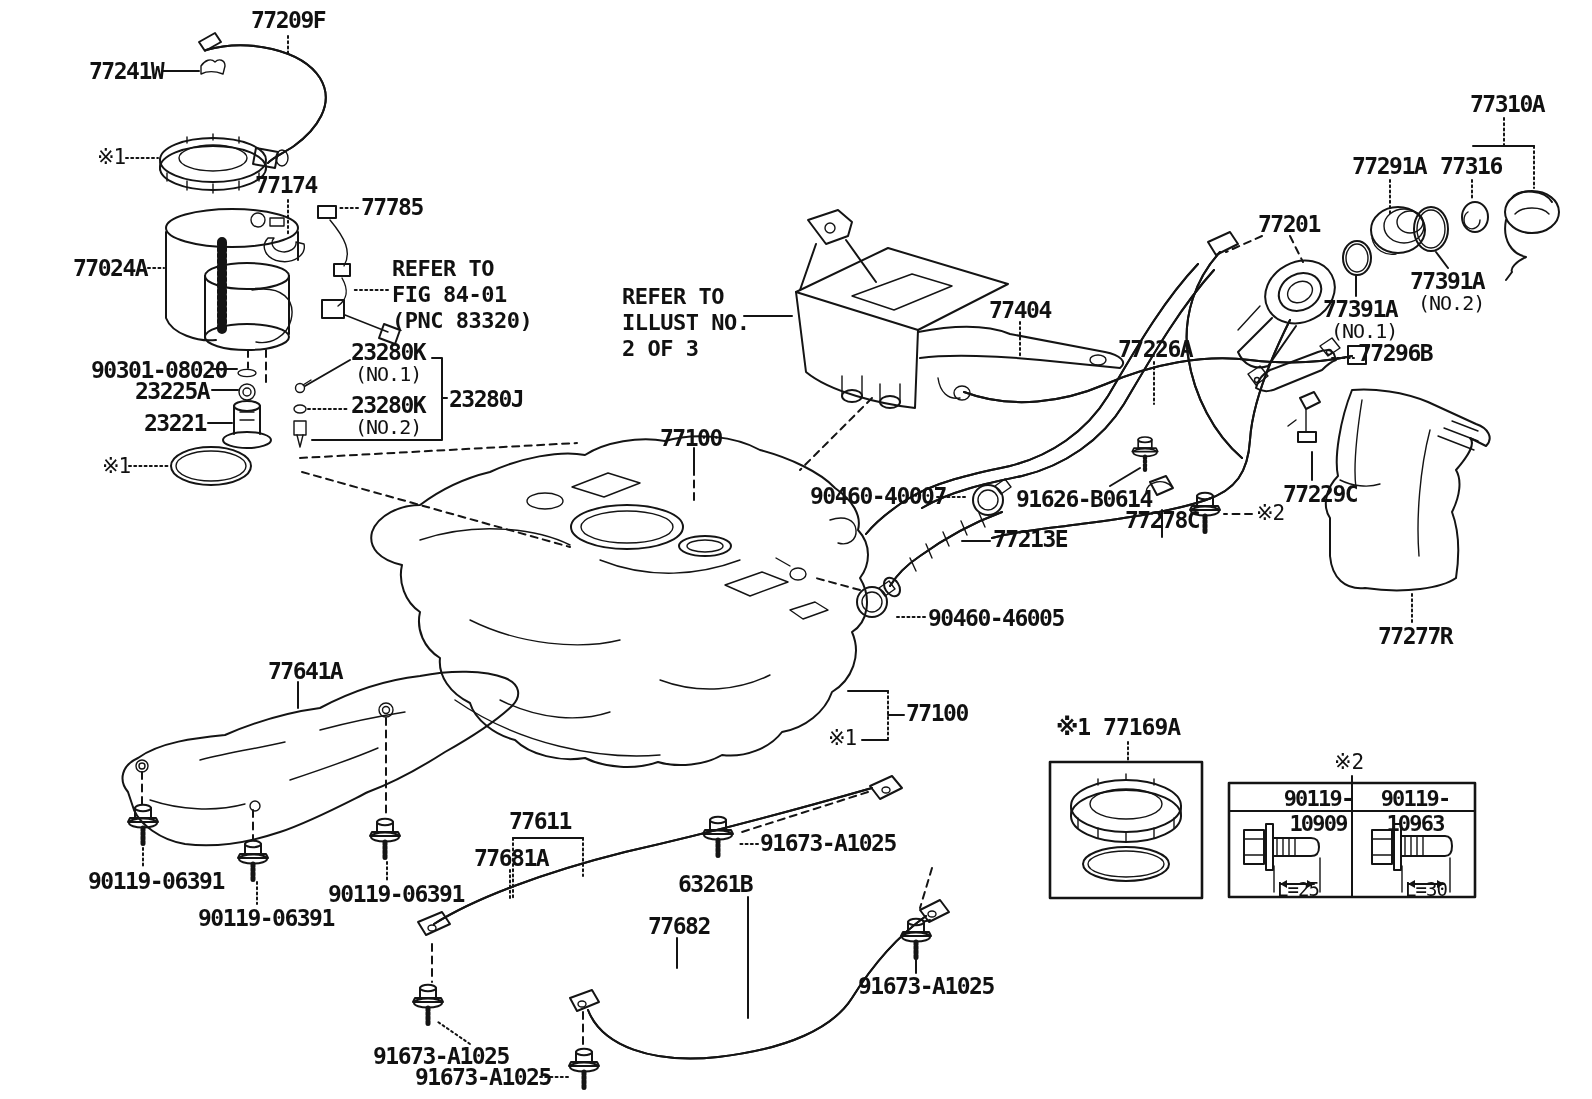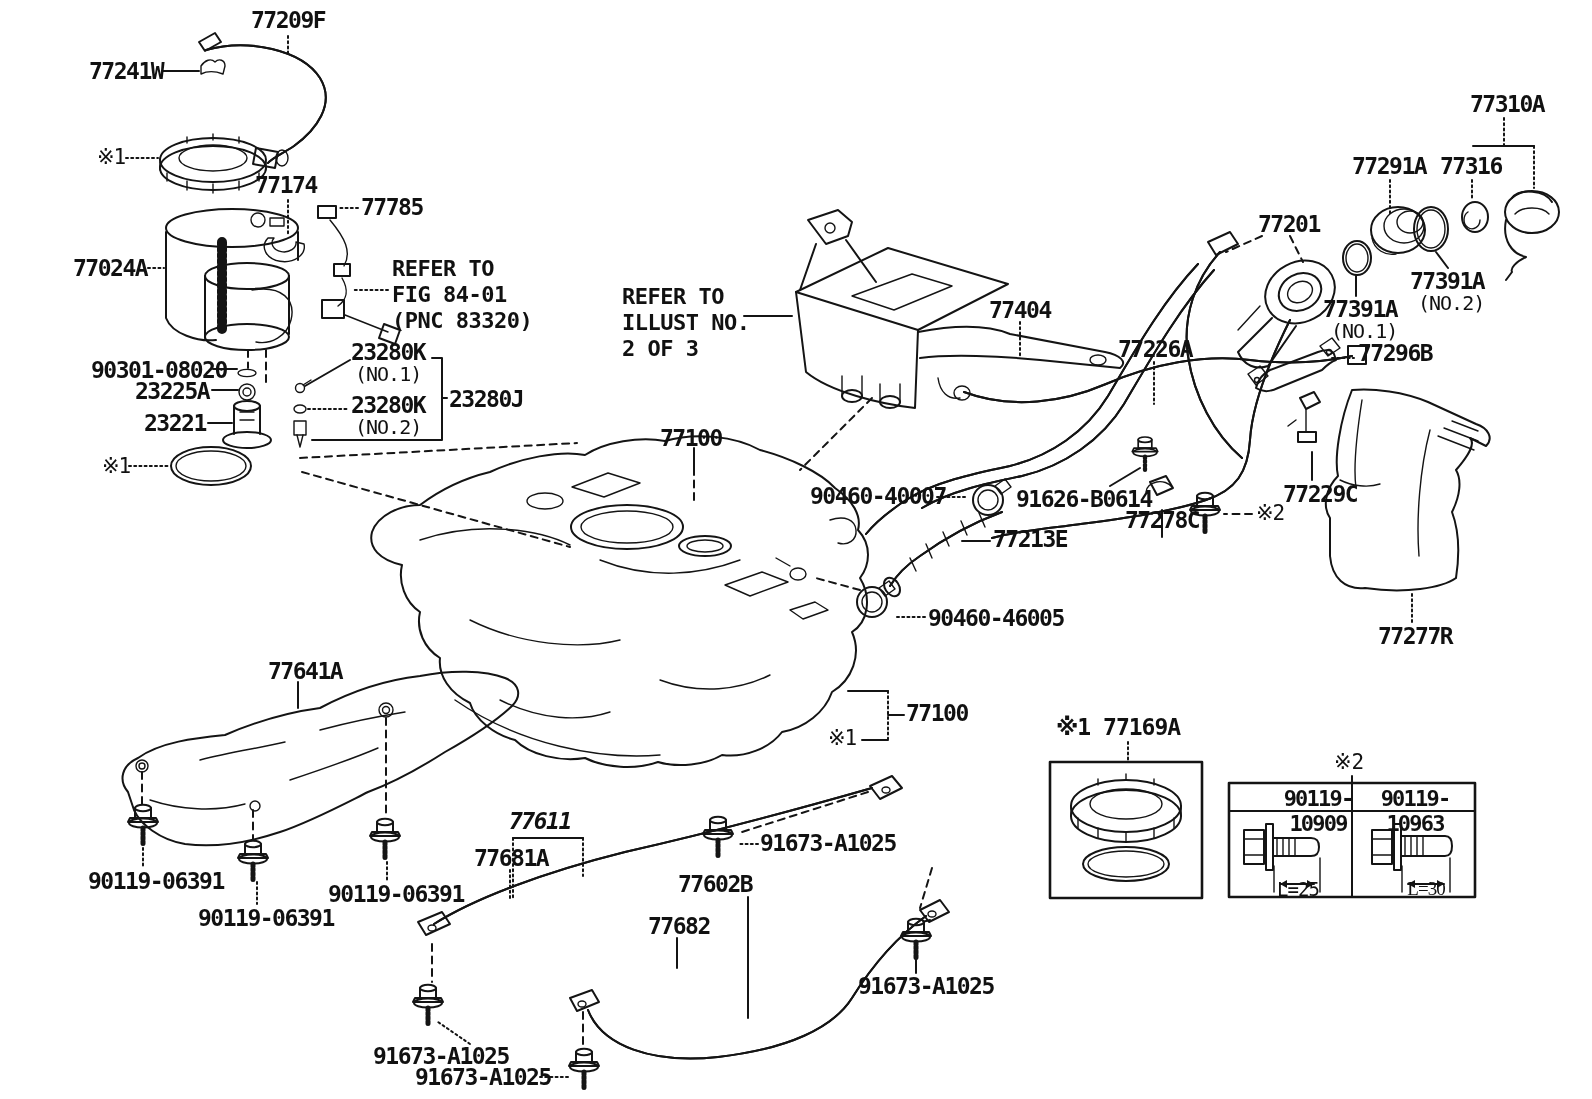--- a/index.html
+++ b/index.html
@@ -381,33 +381,33 @@
       <div class="pl" style="left: 993px; top: 528px;">77213E</div>
       <div class="pl" style="left: 928px; top: 607px;">90460-46005</div>
       <div class="pl" style="left: 1283px; top: 483px;">77229C</div>
       <div class="pl mk" style="left: 1256px; top: 503px;">※2</div>
       <div class="pl" style="left: 1125px; top: 509px;">77278C</div>
       <div class="pl" style="left: 1378px; top: 625px;">77277R</div>
       <div class="pl" style="left: 268px; top: 660px;">77641A</div>
       <div class="pl" style="left: 88px; top: 870px;">90119-06391</div>
       <div class="pl" style="left: 328px; top: 883px;">90119-06391</div>
       <div class="pl" style="left: 198px; top: 907px;">90119-06391</div>
-      <div class="pl" style="left: 509px; top: 810px; font-style: italic;">77611</div>
+      <div class="pl" style="left: 509px; top: 810px;">77611</div>
       <div class="pl" style="left: 474px; top: 847px;">77681A</div>
       <div class="pl" style="left: 760px; top: 832px;">91673-A1025</div>
-      <div class="pl" style="left: 678px; top: 873px;">77602B</div>
+      <div class="pl" style="left: 678px; top: 873px;">63261B</div>
       <div class="pl" style="left: 648px; top: 915px; text-align: center;">77682</div>
       <div class="pl" style="left: 858px; top: 975px;">91673-A1025</div>
       <div class="pl" style="left: 373px; top: 1045px;">91673-A1025</div>
       <div class="pl" style="left: 415px; top: 1066px;">91673-A1025</div>
       <div class="pl" style="left: 906px; top: 702px;">77100</div>
       <div class="pl mk" style="left: 828px; top: 728px;">※1</div>
     </div>
 
 <div class="tblhead" style="left:1231px;top:786px;padding-left:27px;">90119-10909</div>
 <div class="tblhead" style="left:1355px;top:786px;">90119-10963</div>
 <div class="tbllen" style="left:1270px;top:878px;">L=25</div>
-<div class="tbllen" style="left:1398px;top:878px;font-family:Liberation Serif, serif;">L=30</div>
+<div class="tbllen" style="left:1398px;top:878px;">L=30</div>
 <div id="tbl-marker">※2</div>
 <div id="inset-title">※1 77169A</div>
 <div id="doc-code" class="pl">772864H</div>
 
 </div>
 
 </body></html>

